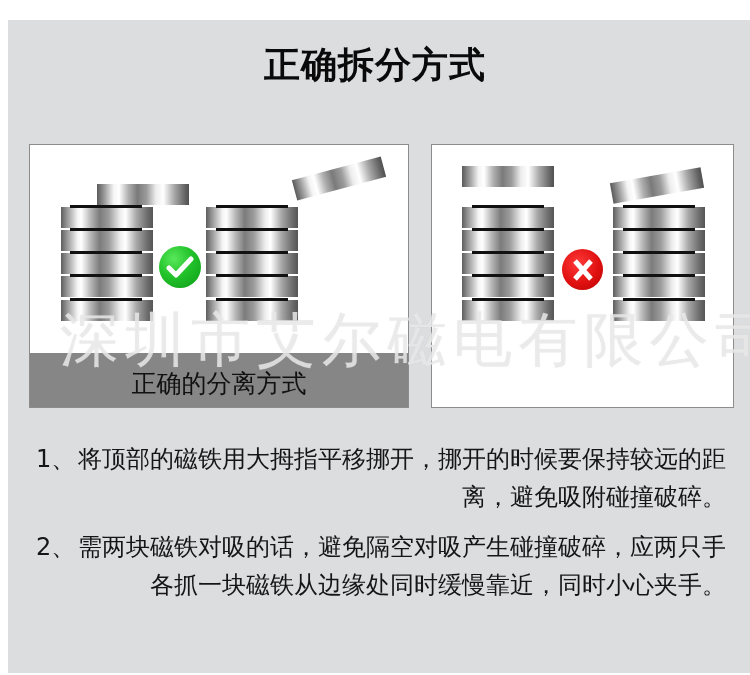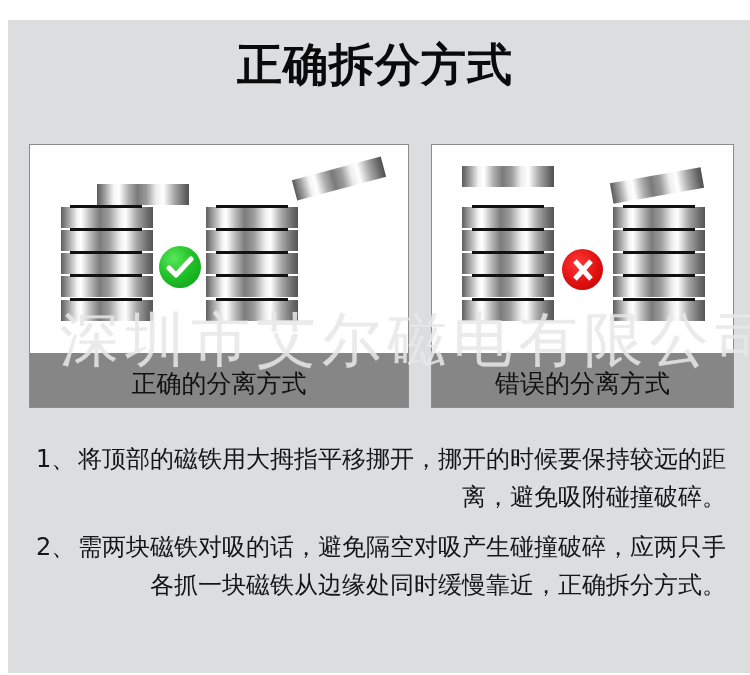--- a/index.html
+++ b/index.html
@@ -7,21 +7,21 @@
     width: 750px; height: 675px; position: relative; overflow: hidden;
     background: #ffffff;
     font-family: "DejaVu Sans", sans-serif;
   }
   .panel-bg {
     position: absolute; left: 8px; top: 20px; width: 742px; height: 653px;
     background: #dcdddf;
   }
   .title {
     position: absolute; left: 0; top: 30px; width: 750px; text-align: center;
-    font-size: 45px; font-weight: bold; color: #0a0a0a; letter-spacing: 1px;
+    font-size: 36px; font-weight: bold; color: #0a0a0a; letter-spacing: 1px;
     line-height: 70px;
   }
   .card {
     position: absolute; top: 136px; height: 264px;
     background: #ffffff;
     border: 1px solid #8c8c8c;
     box-sizing: border-box;
     overflow: hidden;
     margin-top: 8px;
   }
@@ -148,27 +148,26 @@
   <div class="disc" style="left:181px;top:131px"></div>
   <div class="disc" style="left:181px;top:155px"></div>
   <div class="sep" style="left:191px;top:60px"></div>
   <div class="sep" style="left:191px;top:83px"></div>
   <div class="sep" style="left:191px;top:106px"></div>
   <div class="sep" style="left:191px;top:129px"></div>
   <div class="sep" style="left:191px;top:153px"></div>
 
   <div class="floater" style="left:179px;top:30px;transform:rotate(-10deg)"></div>
 
-  <div class="caption">错误的分离方式</div>
 </div>
 
 <div class="watermark">深圳市艾尔磁电有限公司</div>
 
 <div class="notes">
   <div class="note">
     <span class="num">1、</span>
     <span class="txt">将顶部的磁铁用大拇指平移挪开，挪开的时候要保持较远的距离，避免吸附碰撞破碎。</span>
   </div>
   <div class="note">
     <span class="num">2、</span>
-    <span class="txt">需两块磁铁对吸的话，避免隔空对吸产生碰撞破碎，应两只手各抓一块磁铁从边缘处同时缓慢靠近，正确拆分方式。</span>
+    <span class="txt">需两块磁铁对吸的话，避免隔空对吸产生碰撞破碎，应两只手各抓一块磁铁从边缘处同时缓慢靠近，同时小心夹手。</span>
   </div>
 </div>
 
 </body></html>

